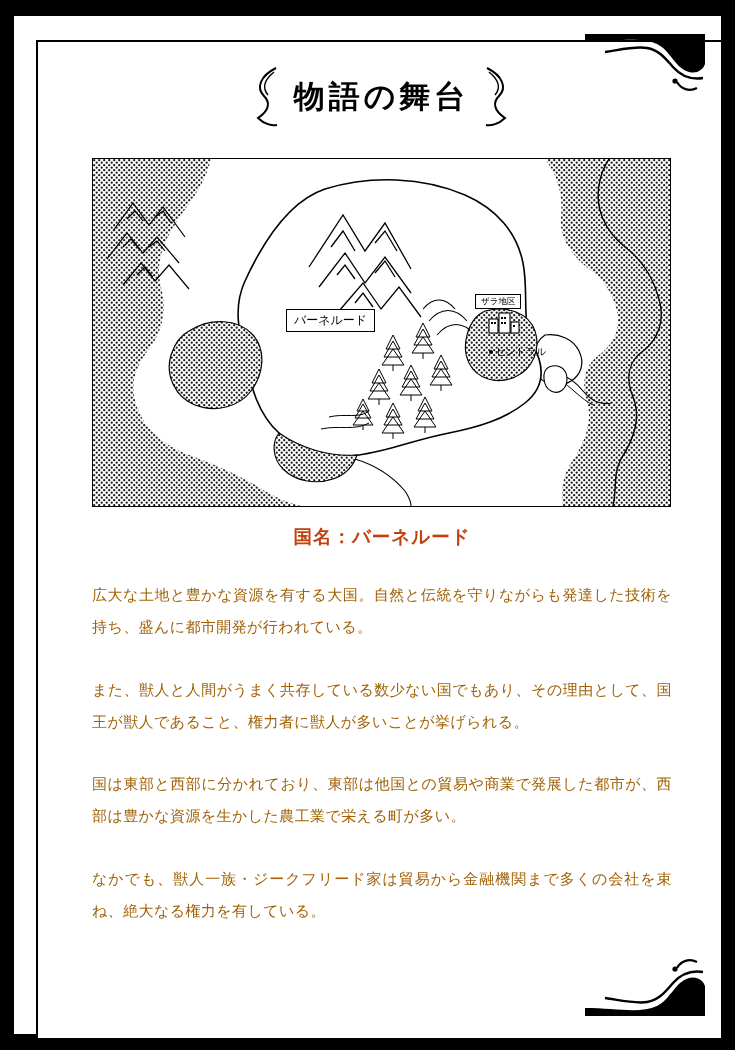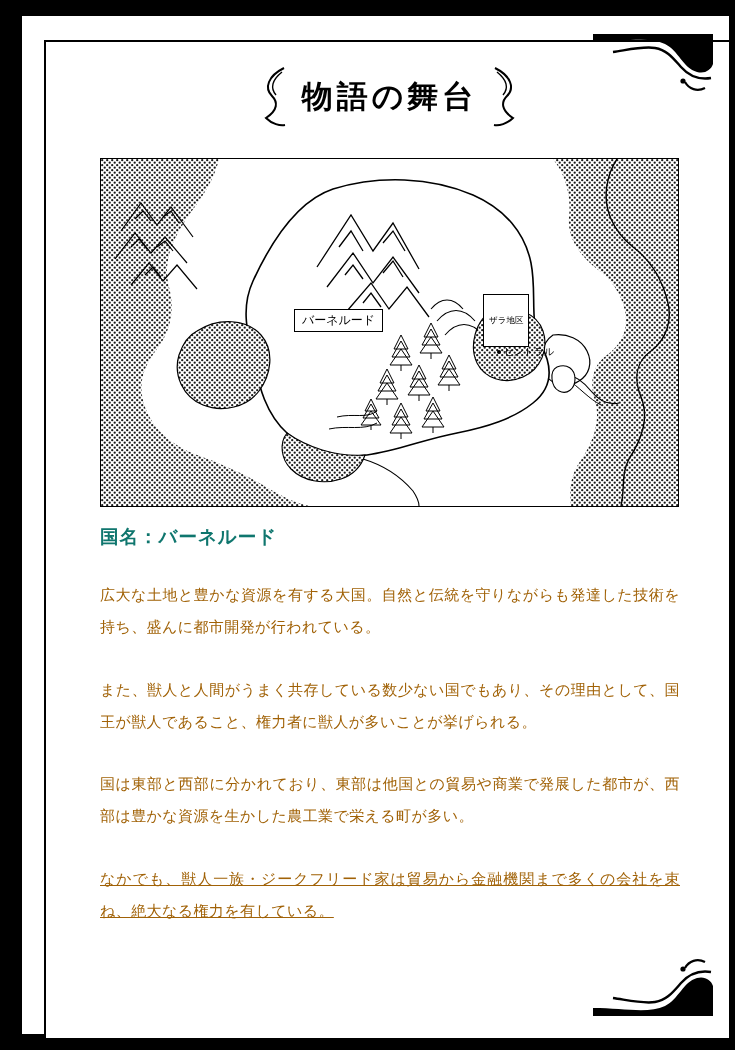--- a/index.html
+++ b/index.html
@@ -14,21 +14,20 @@
     font-family: "Liberation Serif", serif;
   }
 
   
   .page {
     position: absolute;
     left: 0; top: 0;
     width: 625px;
     height: 1050px;
     background: #000;
-    margin-left: 8px;
   }
   .paper {
     position: absolute;
     left: 14px; top: 16px;
     width: 707px;
     height: 1018px;
     background: #ffffff;
   }
   .inner-rule {
     position: absolute;
@@ -100,21 +99,21 @@
     line-height: 1.1;
     white-space: nowrap;
   }
   .label-main {
     left: 193px; top: 150px;
     padding: 4px 7px;
     font-size: 12px;
   }
   .label-zara {
     left: 382px; top: 135px;
-    padding: 21px 5px;
+    padding: 2px 5px;
     font-size: 8.5px;
   }
   .label-central {
     position: absolute;
     left: 396px; top: 186px;
     font-family: "DejaVu Sans", sans-serif;
     font-size: 10px;
     color: #000;
     white-space: nowrap;
   }
@@ -131,33 +130,34 @@
   .content {
     position: absolute;
     left: 78px; top: 508px;
     width: 580px;
   }
   .heading {
     font-family: "DejaVu Serif", serif;
     font-weight: bold;
     font-size: 18.5px;
     letter-spacing: 1px;
-    color: #0f766e;
+    color: #c2410c;
     margin: 0 0 30px 0;
+    text-align: center;
   }
   .para {
     font-family: "DejaVu Serif", serif;
     font-size: 15px;
     line-height: 2.15;
     letter-spacing: 0.4px;
     color: #a16207;
     margin: 0 0 30px 0;
     text-align: justify;
   }
-  .para:last-child { margin-bottom: 0; text-decoration: underline; }
+  .para:last-child { margin-bottom: 0; }
 </style>
 </head>
 <body>
 
 <div class="page">
   <div class="paper">
     <div class="inner-rule"></div>
 
     <div class="corner corner-tr">
       <svg width="120" height="70" viewBox="0 0 120 70">

